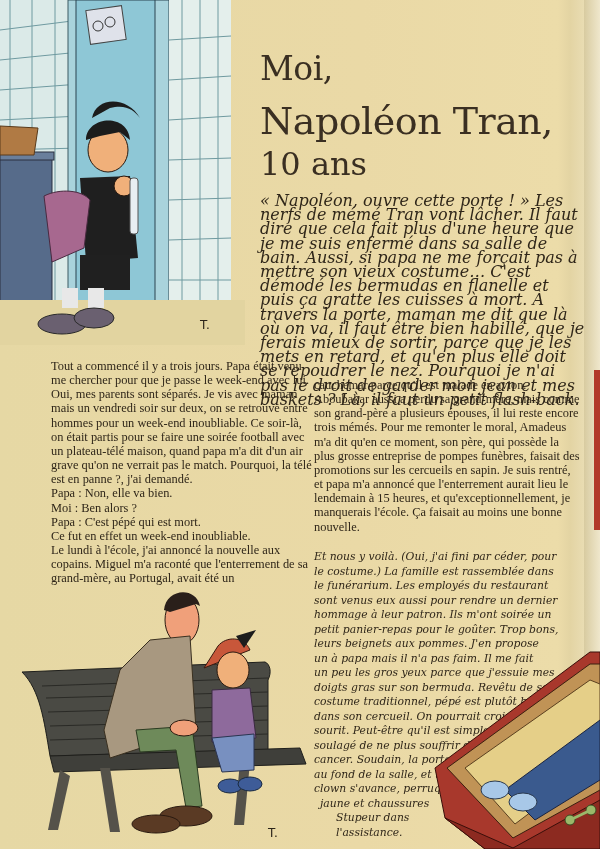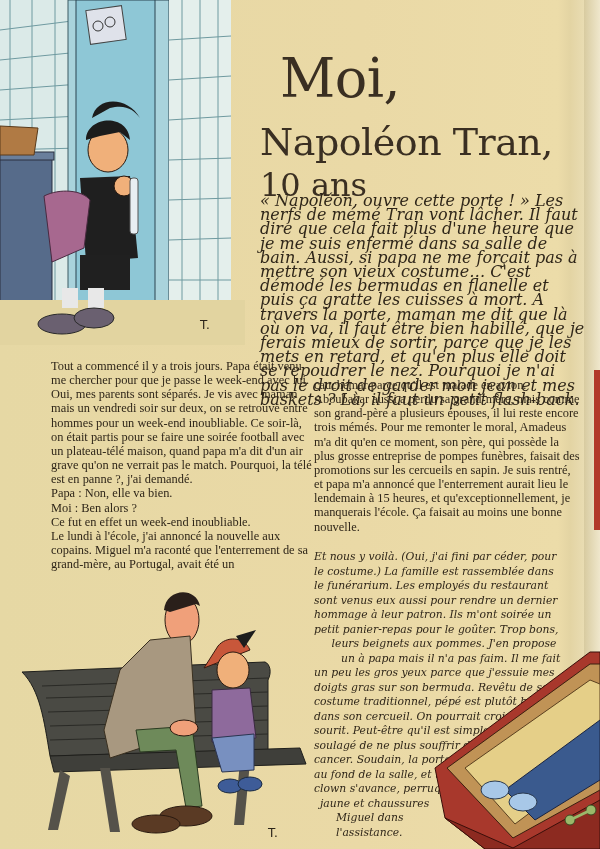--- a/index.html
+++ b/index.html
@@ -15,21 +15,21 @@
   }
   .page-right-edge .red-strip {
     position:absolute; right:0; top:370px; width:6px; height:160px; background:#b23a2a;
   }
   
   .title {
     position:absolute; left:260px; top:52px;
     font-family: "DejaVu Serif", serif; font-weight:normal;
     color:#3a2f22; line-height:1;
   }
-  .title .t1 { font-size:54px; display:block; letter-spacing:-0.5px;margin-left:20px; }
+  .title .t1 { font-size:33px; display:block; letter-spacing:-0.5px; }
   .title .t2 { font-size:38px; display:block; margin-top:17px; letter-spacing:-0.5px; }
   .title .t3 { font-size:32px; display:block; margin-top:8px; }
 
   .intro {
     position:absolute; left:260px; top:194px; width:325px;
     font-family:"DejaVu Serif", serif; font-style:italic;
     font-size:16px; line-height:14.2px; color:#2f2619;
   }
   .col {
     position:absolute; font-family:"Liberation Serif", serif;
@@ -124,48 +124,49 @@
   <span class="t2">Napoléon Tran,</span>
   <span class="t3">10 ans</span>
 </h1>
 
 <div class="intro">« Napoléon, ouvre cette porte ! » Les nerfs de mémé Tran vont lâcher. Il faut dire que cela fait plus d'une heure que je me suis enfermé dans sa salle de bain. Aussi, si papa ne me forçait pas à mettre son vieux costume… C'est démodé les bermudas en flanelle et puis ça gratte les cuisses à mort. À travers la porte, maman me dit que là où on va, il faut être bien habillé, que je ferais mieux de sortir, parce que je les mets en retard, et qu'en plus elle doit se repoudrer le nez. Pourquoi je n'ai pas le droit de garder mon jean et mes baskets ? Là, il faut un petit flash-back.</div>
 
 <div class="col col-left">
   <p>Tout a commencé il y a trois jours. Papa était venu me chercher pour que je passe le week-end avec lui. Oui, mes parents sont séparés. Je vis avec maman mais un vendredi soir sur deux, on se retrouve entre hommes pour un week-end inoubliable. Ce soir-là, on était partis pour se faire une soirée football avec un plateau-télé maison, quand papa m'a dit d'un air grave qu'on ne verrait pas le match. Pourquoi, la télé est en panne ?, j'ai demandé.</p>
   <p>Papa : Non, elle va bien.</p>
   <p>Moi : Ben alors ?</p>
+  <p>Papa : C'est pépé qui est mort.</p>
   <p>Ce fut en effet un week-end inoubliable.</p>
   <p>Le lundi à l'école, j'ai annoncé la nouvelle aux copains. Miguel m'a raconté que l'enterrement de sa grand-mère, au Portugal, avait été un</p>
 </div>
 
 <div class="col col-right">
   <p>cauchemar parce qu'il est malade en avion. Aboubakar aussi a perdu sa grand-mère, mais comme son grand-père a plusieurs épouses, il lui reste encore trois mémés. Pour me remonter le moral, Amadeus m'a dit qu'en ce moment, son père, qui possède la plus grosse entreprise de pompes funèbres, faisait des promotions sur les cercueils en sapin. Je suis rentré, et papa m'a annoncé que l'enterrement aurait lieu le lendemain à 15 heures, et qu'exceptionnellement, je manquerais l'école. Ça faisait au moins une bonne nouvelle.</p>
 </div>
 
 <div class="italic-block" id="italic-block">
     <span class="ln" style="padding-left: 0px;">Et nous y voilà. (Oui, j'ai fini par céder, pour</span>
     <span class="ln" style="padding-left: 0px;">le costume.) La famille est rassemblée dans</span>
     <span class="ln" style="padding-left: 0px; font-style: italic;">le funérarium. Les employés du restaurant</span>
     <span class="ln" style="padding-left: 0px;">sont venus eux aussi pour rendre un dernier</span>
     <span class="ln" style="padding-left: 0px;">hommage à leur patron. Ils m'ont soirée un</span>
     <span class="ln" style="padding-left: 0px;">petit panier-repas pour le goûter. Trop bons,</span>
-    <span class="ln" style="padding-left: 0px; text-align: center;">leurs beignets aux pommes. J'en propose</span>
-    <span class="ln" style="padding-left: 0px; margin-left: 27px;">un à papa mais il n'a pas faim. Il me fait</span>
+    <span class="ln" style="padding-left: 0px;">leurs beignets aux pommes. J'en propose</span>
+    <span class="ln" style="padding-left: 0px;">un à papa mais il n'a pas faim. Il me fait</span>
     <span class="ln" style="padding-left: 0px;">un peu les gros yeux parce que j'essuie mes</span>
     <span class="ln" style="padding-left: 0px;">doigts gras sur son bermuda. Revêtu de son</span>
     <span class="ln" style="padding-left: 0px;">costume traditionnel, pépé est plutôt beau</span>
     <span class="ln" style="padding-left: 0px;">dans son cercueil. On pourrait croire qu'il</span>
     <span class="ln" style="padding-left: 0px;">sourit. Peut-être qu'il est simplement</span>
     <span class="ln" style="padding-left: 0px;">soulagé de ne plus souffrir de son</span>
     <span class="ln" style="padding-left: 0px;">cancer. Soudain, la porte grince</span>
     <span class="ln" style="padding-left: 0px;">au fond de la salle, et un</span>
     <span class="ln" style="padding-left: 0px;">clown s'avance, perruque</span>
     <span class="ln" style="padding-left: 6px;">jaune et chaussures</span>
-    <span class="ln" style="padding-left: 22px;">Miguel dans</span>
+    <span class="ln" style="padding-left: 22px;">Stupeur dans</span>
     <span class="ln" style="padding-left: 22px;">l'assistance.</span>
   </div>
 
 <div class="illus illus-bench">
   <svg width="310" height="269" viewBox="0 0 310 269">
 
     <path d="M22 92 L265 82 C270 84 272 92 268 100 L268 170 L50 176 C44 140 40 110 22 92 Z" fill="#4a4a44" stroke="#1f1f1c"></path>
     <g stroke="#2a2a26" stroke-width="1">
       <line x1="42" y1="106" x2="268" y2="98"></line>
         <line x1="46" y1="118" x2="268" y2="112"></line>

